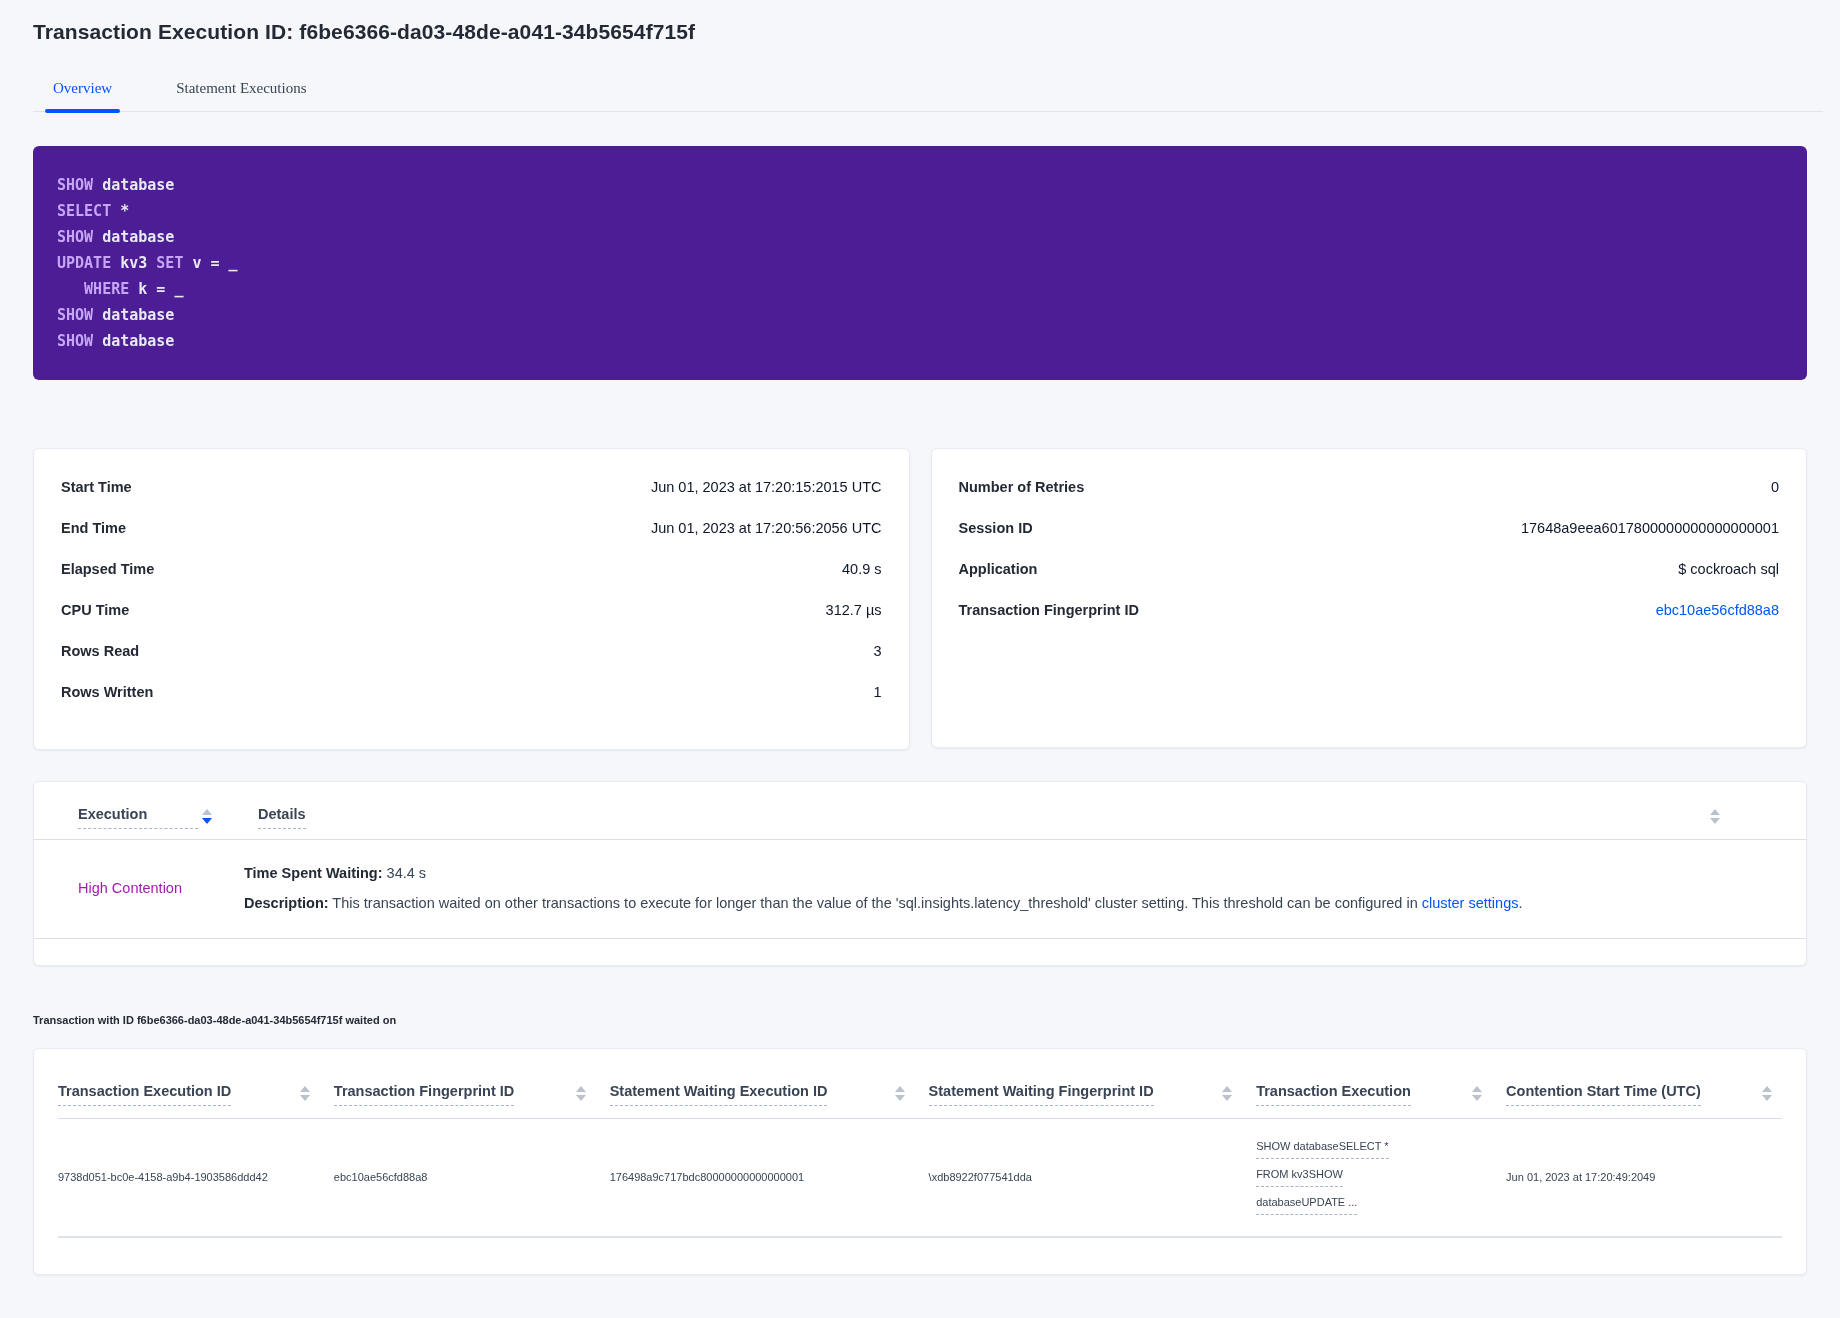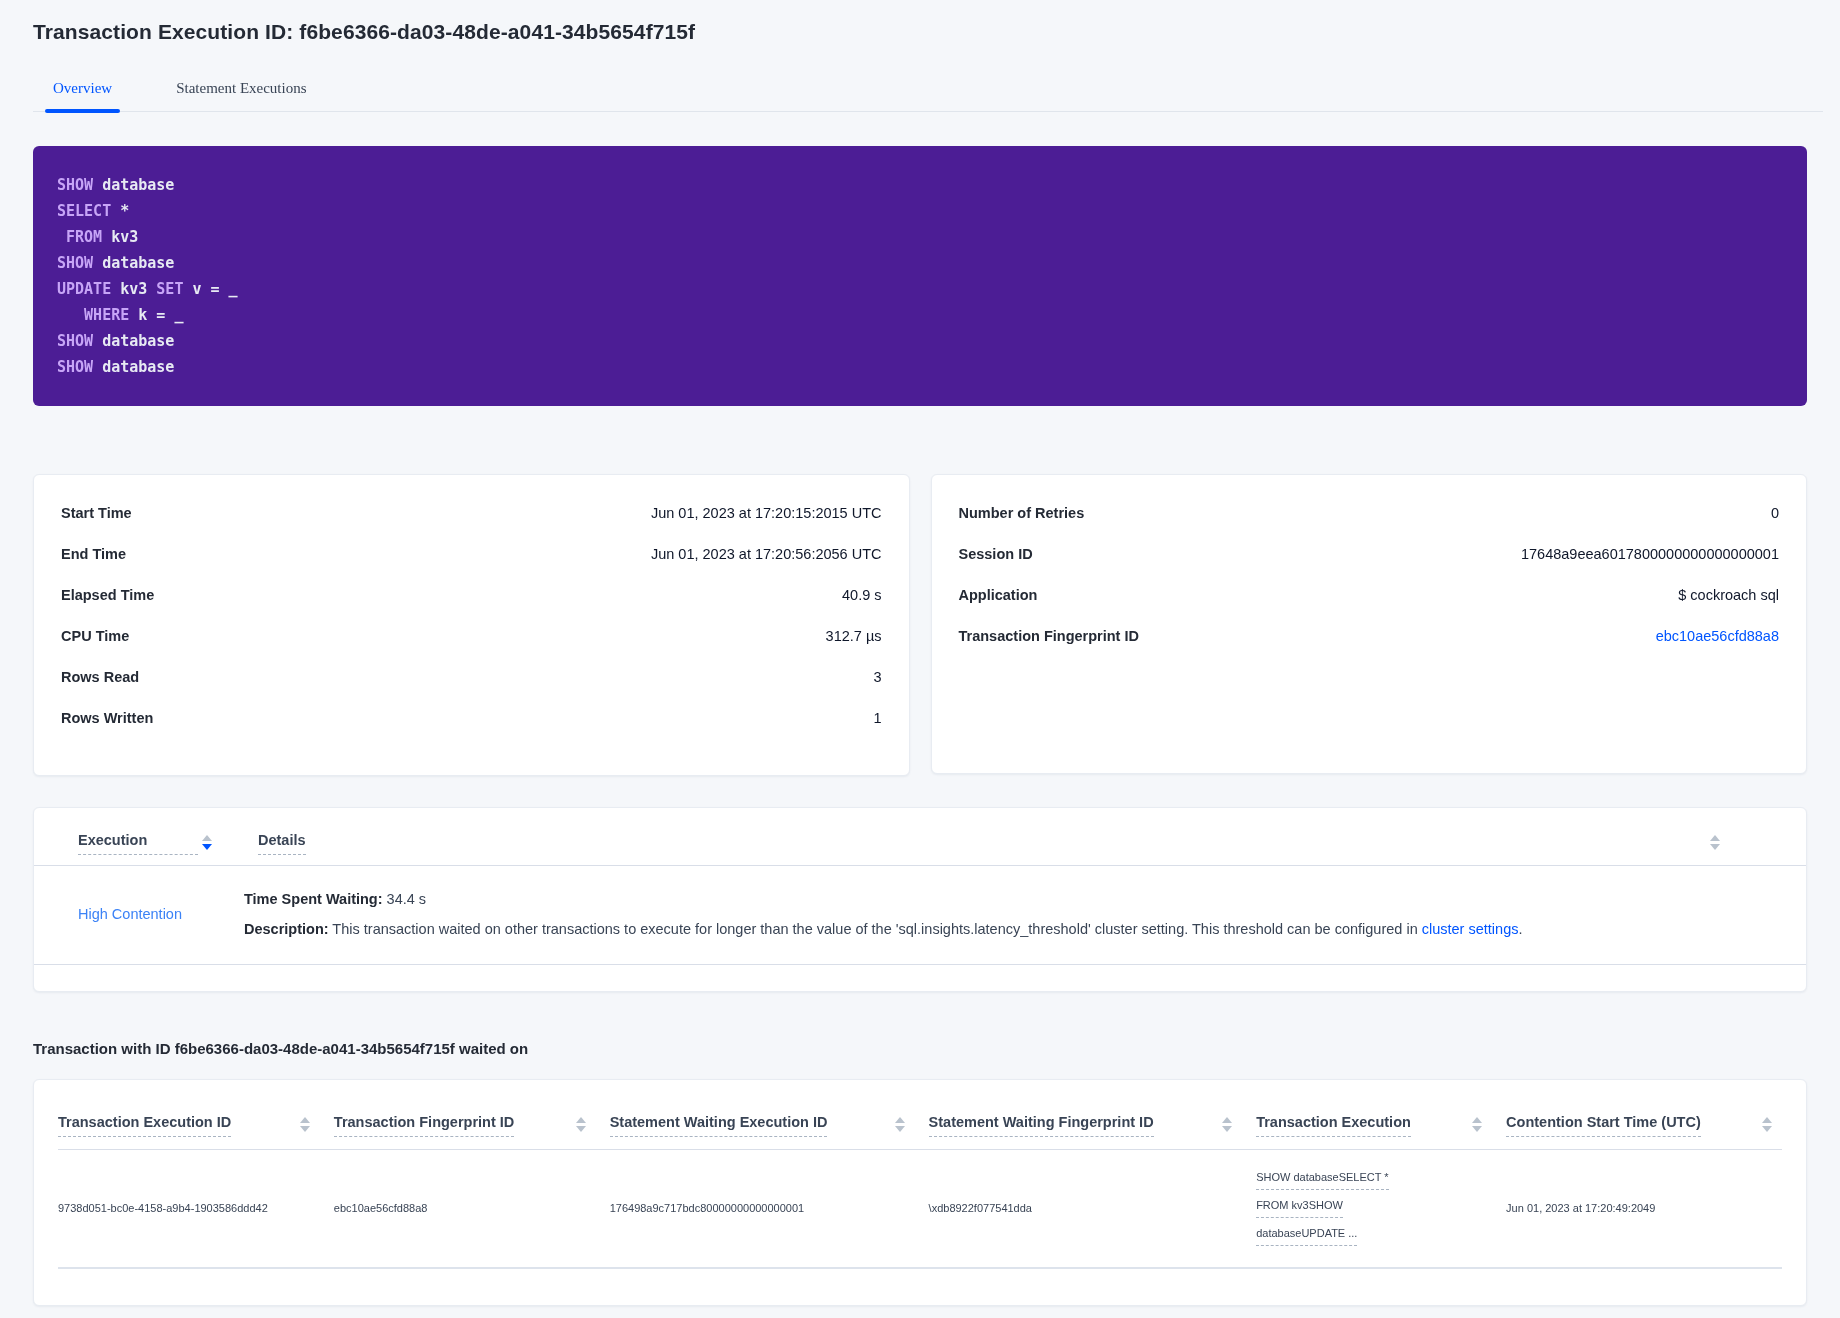--- a/index.html
+++ b/index.html
@@ -139,30 +139,30 @@
   .ins-header .spacer { flex: 1; }
   .ins-divider { border: none; border-top: 1px solid #d9dee8; margin-top: 10px; }
   .ins-row {
     display: flex;
     align-items: center;
     padding: 18px 24px 20px 44px;
   }
   .insight-name {
     width: 166px;
     font-size: 14.5px;
-    color: #3b82f6;
+    color: #a21caf;
     flex-shrink: 0;
   }
   .ins-details { font-size: 14.5px; line-height: 30px; color: #394455; }
   .ins-details b { color: #242a35; }
 
   
   .section-heading {
     margin-top: 48px;
-    font-size: 15px;
+    font-size: 11px;
     font-weight: 700;
     color: #242a35;
   }
   .table-card {
     margin-top: 22px;
     margin-right: 16px;
     padding: 34px 24px 20px 24px;
   }
   table.waited { width: 100%; border-collapse: collapse; table-layout: fixed; }
   table.waited th {
@@ -211,21 +211,20 @@
   <h1 class="page-title">Transaction Execution ID: f6be6366-da03-48de-a041-34b5654f715f</h1>
 
   <div class="tab-bar">
     <div class="tab active">Overview</div>
     <div class="tab">Statement Executions</div>
   </div>
 
   <div class="sql-box">
     <div class="sql-line"><span class="kw">SHOW</span><span class="code-plain"> database</span></div>
     <div class="sql-line"><span class="kw">SELECT</span><span class="code-plain"> *</span></div>
-    <div class="sql-line"><span class="code-plain"> </span><span class="kw">FROM</span><span class="code-plain"> kv3</span></div>
     <div class="sql-line"><span class="kw">SHOW</span><span class="code-plain"> database</span></div>
     <div class="sql-line"><span class="kw">UPDATE</span><span class="code-plain"> kv3 </span><span class="kw">SET</span><span class="code-plain"> v = _</span></div>
     <div class="sql-line"><span class="code-plain">   </span><span class="kw">WHERE</span><span class="code-plain"> k = _</span></div>
     <div class="sql-line"><span class="kw">SHOW</span><span class="code-plain"> database</span></div>
     <div class="sql-line"><span class="kw">SHOW</span><span class="code-plain"> database</span></div>
   </div>
 
   <div class="cards-row">
 
     <div class="card detail-card">

